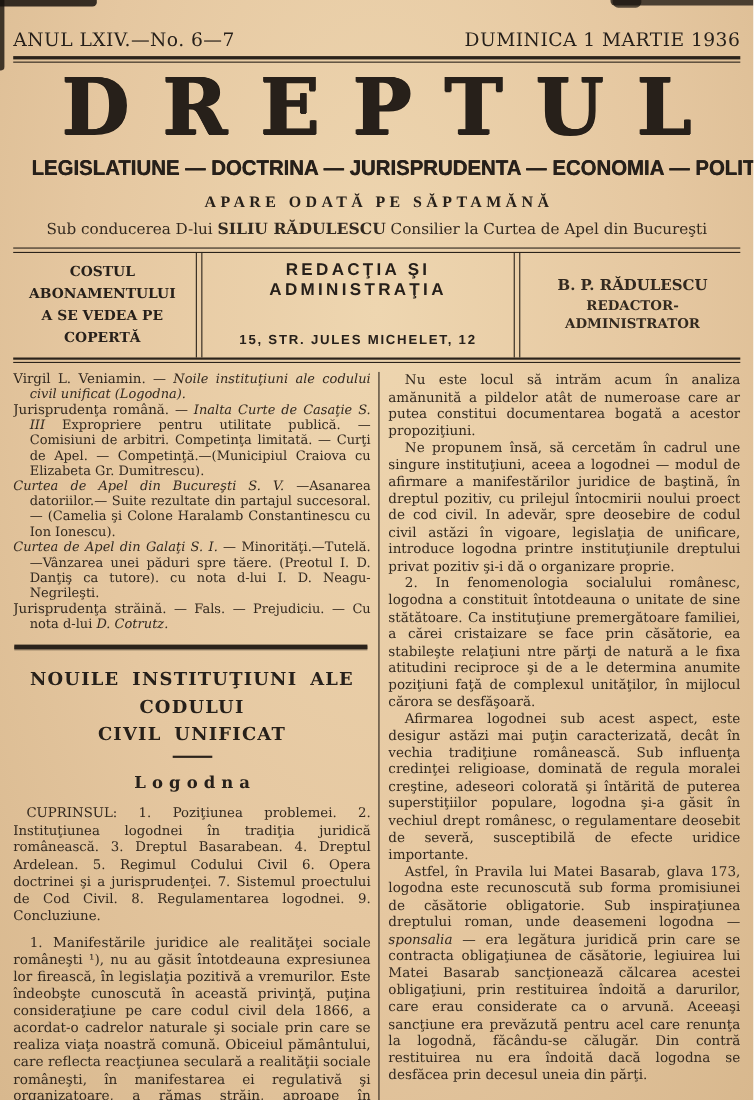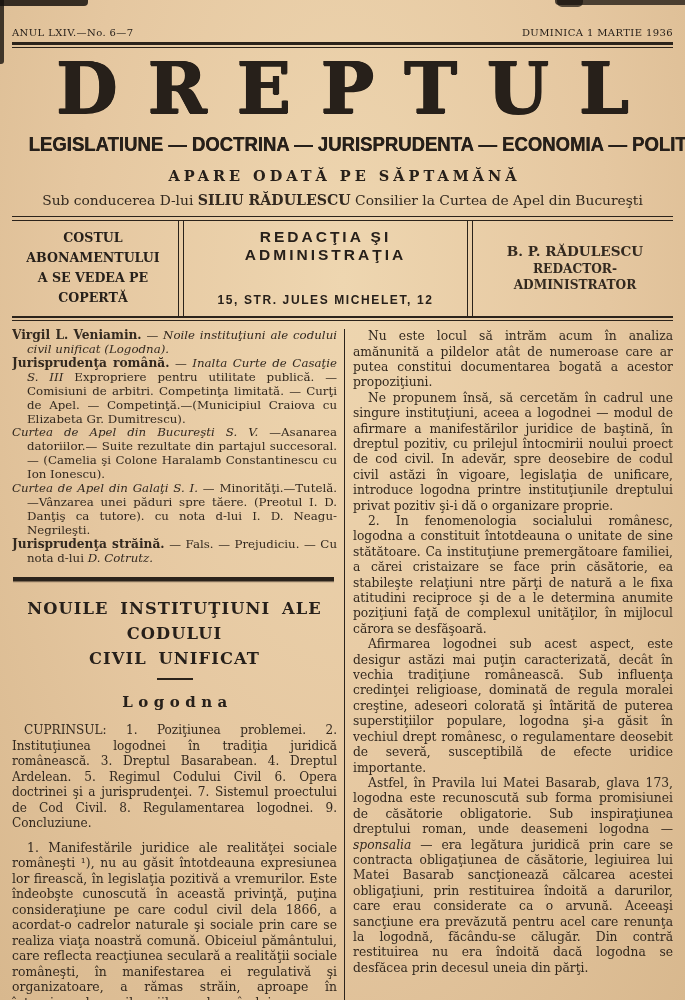--- a/index.html
+++ b/index.html
@@ -15,33 +15,33 @@
     padding:0 12px;
   }
   
   .art{position:absolute;background:#17120d;}
   .art-top-strip{left:0;top:0;width:88px;height:6px;border-radius:0 0 4px 0;opacity:.85;}
   .art-left-edge{left:0;top:0;width:4px;height:64px;border-radius:0 0 3px 0;opacity:.8;}
   .art-top-right{right:0;top:0;width:130px;height:5px;border-radius:0 0 0 4px;opacity:.75;}
   .art-dot{left:557px;top:0;width:26px;height:7px;border-radius:0 0 5px 5px;opacity:.7;}
 
   
-  .issue-row{display:flex;justify-content:space-between;padding-top:27px;font-size:10px;letter-spacing:.4px;color:var(--head);}
+  .issue-row{display:flex;justify-content:space-between;padding-top:27px;font-size:17px;letter-spacing:.4px;color:var(--head);}
   .rule-main{margin-top:4px;height:6px;border-top:3px solid var(--rule);border-bottom:1.4px solid var(--rule);}
   .masthead{
     margin-top:6px;text-align:center;font-size:71px;line-height:.98;font-weight:bold;color:var(--head);
     letter-spacing:30px;padding-left:30px;
     text-shadow:.7px 0 0 var(--head), -.7px 0 0 var(--head), 0 .5px 0 var(--head);
   }
   .subjects{
     margin-top:9px;text-align:center;font-family:"Liberation Sans",sans-serif;font-weight:bold;
     font-size:19.5px;white-space:nowrap;transform:scaleX(.95);transform-origin:center;color:var(--head);
     text-shadow:.4px 0 0 var(--head);
   }
-  .frequency{margin-top:11px;text-align:center;font-weight:bold;font-size:14.5px;letter-spacing:4px;padding-left:4px;color:var(--head);}
+  .frequency{margin-top:11px;text-align:center;font-weight:bold;font-size:14.5px;letter-spacing:4px;padding-left:4px;color:var(--head);font-family:Liberation Serif, serif;}
   .direction{margin-top:8px;text-align:center;font-size:13.8px;}
   .direction b{font-size:14.2px;}
 
   
   .infobox{margin-top:8px;}
   .rule-thin-double{height:5px;border-top:1.4px solid var(--rule);border-bottom:1.4px solid var(--rule);}
   .rule-bottom-double{height:5px;border-top:2.2px solid var(--rule);border-bottom:1.2px solid var(--rule);}
   .infobox-row{display:flex;align-items:stretch;padding:7px 0 8px;}
   .vrule{width:6px;border-left:1.6px solid var(--rule);border-right:1.6px solid var(--rule);margin:-7px 4px -8px 4px;}
   .cell{display:flex;flex-direction:column;justify-content:center;text-align:center;}
@@ -54,21 +54,21 @@
   .cell-adm .l2{font-weight:bold;font-size:12.2px;}
 
   
   .columns{display:flex;margin-top:8px;height:706px;overflow:hidden;}
   .col-left{width:325px;overflow:hidden;}
   .col-div{width:2px;border-left:1.6px solid var(--rule);margin:0 7px 0 7px;}
   .col-right{flex:1;overflow:hidden;}
 
   
   .toc p{font-size:11.8px;line-height:13.9px;text-align:justify;padding-left:15px;text-indent:-15px;}
-  .toc .lead{font-weight:bold;font-size:12.2px;}
+  .toc .lead{font-weight:normal;font-size:12.2px;}
   .toc i{font-size:11.8px;}
   .thick-rule{height:4px;background:var(--rule);margin:11px 3px 0 1px;box-shadow:0 1.2px 0 rgba(43,35,27,.55);}
 
   .art-title{margin-top:15px;text-align:center;font-weight:bold;font-size:16.3px;line-height:1.55;letter-spacing:1.1px;word-spacing:5px;color:var(--head);}
   .title-div{width:36px;height:2.2px;background:var(--rule);margin:7px auto 0;}
   .art-sub{margin-top:13px;text-align:center;font-weight:bold;font-size:15px;letter-spacing:5.5px;padding-left:6px;color:var(--head);}
 
   .summary{margin-top:12px;font-weight:normal;font-size:12.1px;line-height:15.5px;text-align:justify;text-indent:12px;}
   .bodyp{font-size:12.4px;line-height:15.5px;text-align:justify;text-indent:15px;}
   .col-left .bodyp.first{margin-top:8px;}

